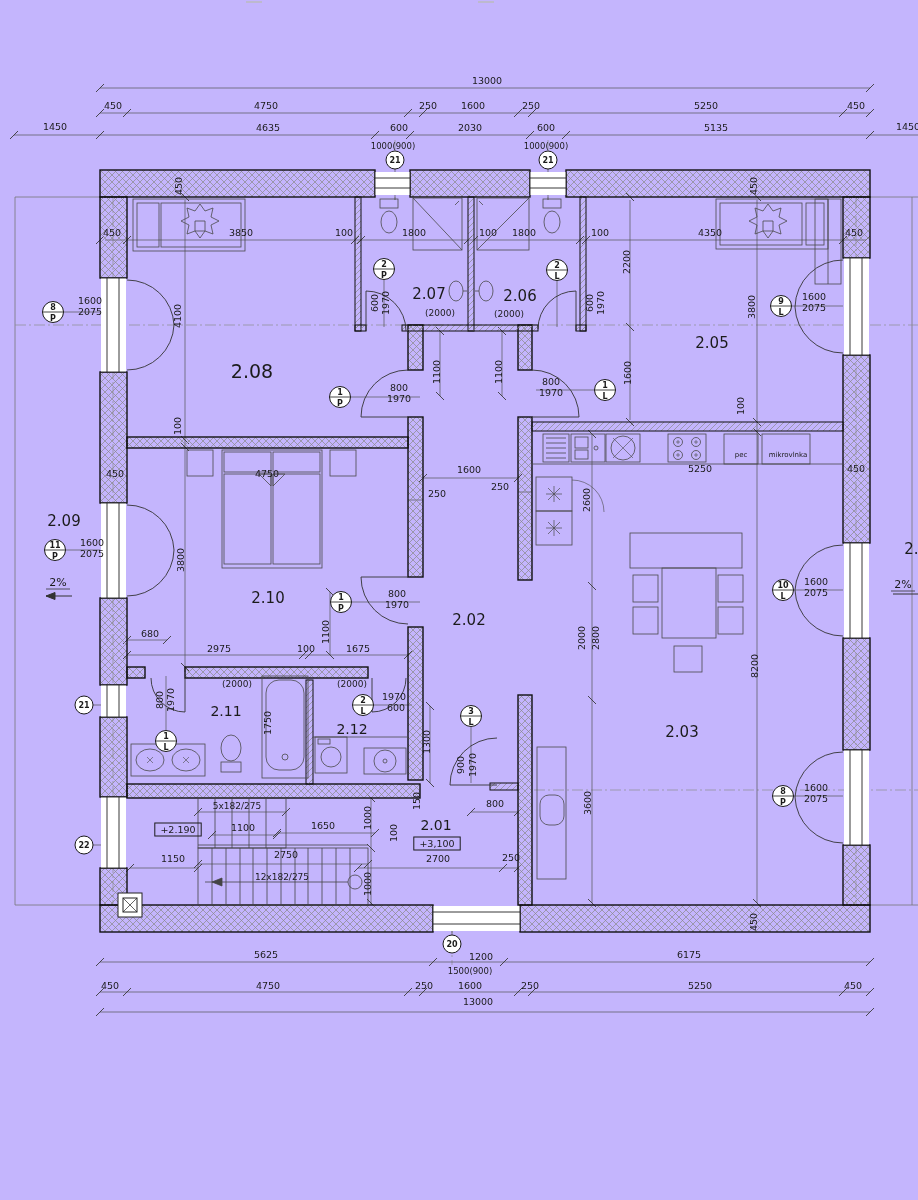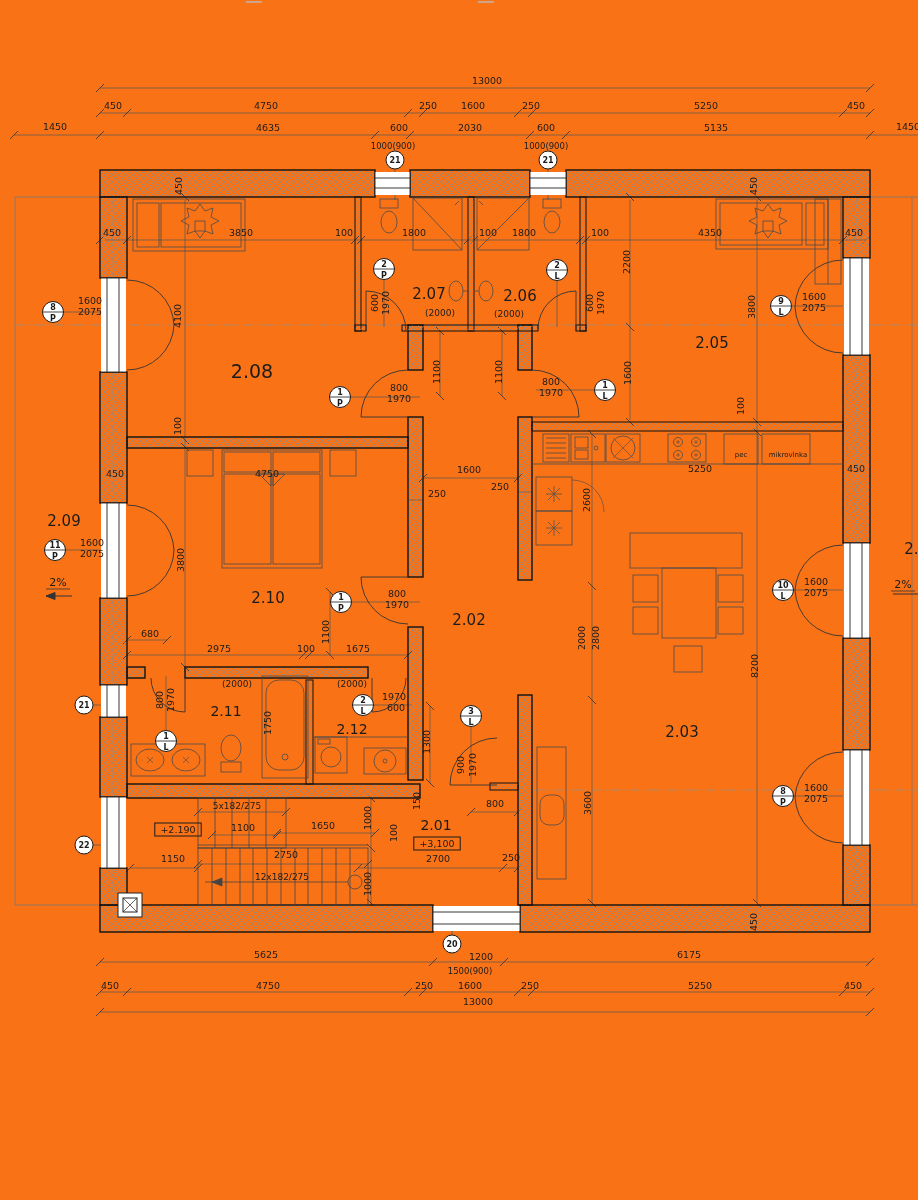--- a/index.html
+++ b/index.html
@@ -1,16 +1,16 @@
 <!DOCTYPE html>
 <html><head>
 <meta charset="utf-8">
 <style>
   html,body{margin:0;padding:0;background:#fff;}
-  .page{position:relative;width:918px;height:1200px;background:#f97316;overflow:hidden;
+  .page{position:relative;width:918px;height:1200px;background:#c4b5fd;overflow:hidden;
         font-family:"DejaVu Sans","Liberation Sans",sans-serif;}
   svg{position:absolute;left:0;top:0;}
   text{fill:#1b1b1b;}
 </style>
 </head>
 <body>
 
 <div class="page">
 <svg id="plan" width="918" height="1200" viewBox="0 0 918 1200">
   <defs>

